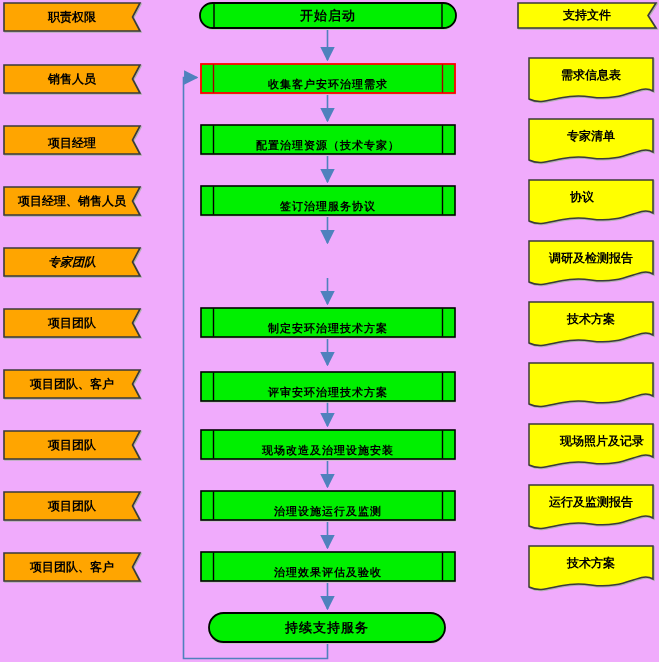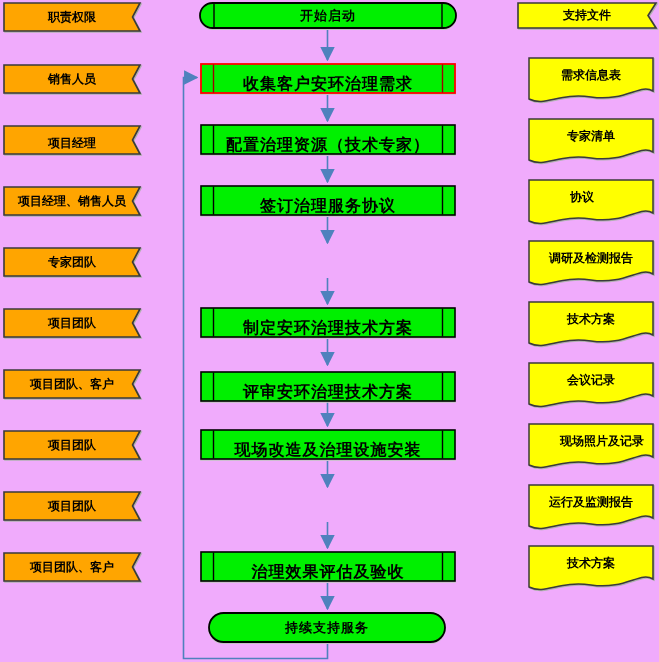--- a/index.html
+++ b/index.html
@@ -7,21 +7,21 @@
     position:relative;width:659px;height:662px;background:#f0abfc;overflow:hidden;
     font-family:"Liberation Sans",sans-serif;
   }
   .shape{position:absolute;}
   .shape > svg{position:absolute;left:0;top:0;overflow:visible;display:block;}
   .shape .label{
     position:absolute;inset:0;display:flex;align-items:center;justify-content:center;
     font-weight:bold;color:#000;white-space:nowrap;pointer-events:none;
   }
   .banner .label{font-size:12px;}
-  .step  .label{font-size:16px;letter-spacing:1px;margin-top:12px;}
+  .step  .label{font-size:11px;letter-spacing:1px;margin-top:12px;}
   .doc   .label{font-size:12px;inset:0 0 12px 0;}
   .terminator .label{font-size:13px;letter-spacing:1px;}
 
   .banner polygon{fill:var(--orange);stroke:var(--stroke);stroke-width:1.6;}
   .banner.yellow polygon{fill:var(--yellow);}
   .doc path{fill:var(--yellow);stroke:var(--stroke);stroke-width:1.5;}
   .step rect{fill:var(--green);stroke:#000;stroke-width:1.6;}
   .step line{stroke:#000;stroke-width:1.4;}
   .terminator rect{fill:var(--green);stroke:#000;stroke-width:1.8;}
   .terminator line{stroke:#000;stroke-width:1.4;}
@@ -144,21 +144,21 @@
         <polygon points="1,1 137,1 129.5,15 137,29 1,29"></polygon>
       </svg>
       <div class="label">项目经理、销售人员</div>
     </div>
     <div class="shape doc" style="left: 528px; width: 108px; height: 48px; top: 179px;">
       <svg width="126" height="48">
         <path d="M1,1 H125 V34 C112,26 98,45 63,40 C30,35.5 18,50 1,42 Z"></path>
       </svg>
       <div class="label">协议</div>
     </div>
-    <div class="shape banner" style="left: 3px; width: 138px; height: 30px; top: 247px;">
+    <div class="shape banner" style="left: 3px; width: 138px; height: 30px; top: 247px; font-style: italic;">
       <svg width="138" height="30">
         <polygon points="1,1 137,1 129.5,15 137,29 1,29"></polygon>
       </svg>
       <div class="label">专家团队</div>
     </div>
     <div class="shape doc" style="left: 528px; width: 126px; height: 48px; top: 240px;">
       <svg width="126" height="48">
         <path d="M1,1 H125 V34 C112,26 98,45 63,40 C30,35.5 18,50 1,42 Z"></path>
       </svg>
       <div class="label">调研及检测报告</div>
@@ -194,21 +194,20 @@
         <rect x="1" y="1" width="254" height="29"></rect>
         <line x1="13.5" y1="1.5" x2="13.5" y2="29.5"></line>
         <line x1="242.5" y1="1.5" x2="242.5" y2="29.5"></line>
       </svg>
       <div class="label">评审安环治理技术方案</div>
     </div>
     <div class="shape doc" style="left: 528px; width: 126px; height: 48px; top: 362px;">
       <svg width="126" height="48">
         <path d="M1,1 H125 V34 C112,26 98,45 63,40 C30,35.5 18,50 1,42 Z"></path>
       </svg>
-      <div class="label">会议记录</div>
     </div>
     <div class="shape banner" style="left: 3px; width: 138px; height: 30px; top: 430px;">
       <svg width="138" height="30">
         <polygon points="1,1 137,1 129.5,15 137,29 1,29"></polygon>
       </svg>
       <div class="label">项目团队</div>
     </div>
     <div class="shape step" style="left: 200px; width: 256px; height: 31px; top: 429px;">
       <svg width="256" height="31">
         <rect x="1" y="1" width="254" height="29"></rect>
@@ -222,20 +221,28 @@
         <path d="M1,1 H125 V34 C112,26 98,45 63,40 C30,35.5 18,50 1,42 Z"></path>
       </svg>
       <div class="label">现场照片及记录</div>
     </div>
     <div class="shape banner" style="left: 3px; width: 138px; height: 30px; top: 491px;">
       <svg width="138" height="30">
         <polygon points="1,1 137,1 129.5,15 137,29 1,29"></polygon>
       </svg>
       <div class="label">项目团队</div>
     </div>
+    <div class="shape step" style="left: 200px; width: 256px; height: 31px; top: 490px;">
+      <svg width="256" height="31">
+        <rect x="1" y="1" width="254" height="29"></rect>
+        <line x1="13.5" y1="1.5" x2="13.5" y2="29.5"></line>
+        <line x1="242.5" y1="1.5" x2="242.5" y2="29.5"></line>
+      </svg>
+      <div class="label">治理设施运行及监测</div>
+    </div>
     <div class="shape doc" style="left: 528px; width: 126px; height: 48px; top: 484px;">
       <svg width="126" height="48">
         <path d="M1,1 H125 V34 C112,26 98,45 63,40 C30,35.5 18,50 1,42 Z"></path>
       </svg>
       <div class="label">运行及监测报告</div>
     </div>
     <div class="shape banner" style="left: 3px; width: 138px; height: 30px; top: 552px;">
       <svg width="138" height="30">
         <polygon points="1,1 137,1 129.5,15 137,29 1,29"></polygon>
       </svg>

